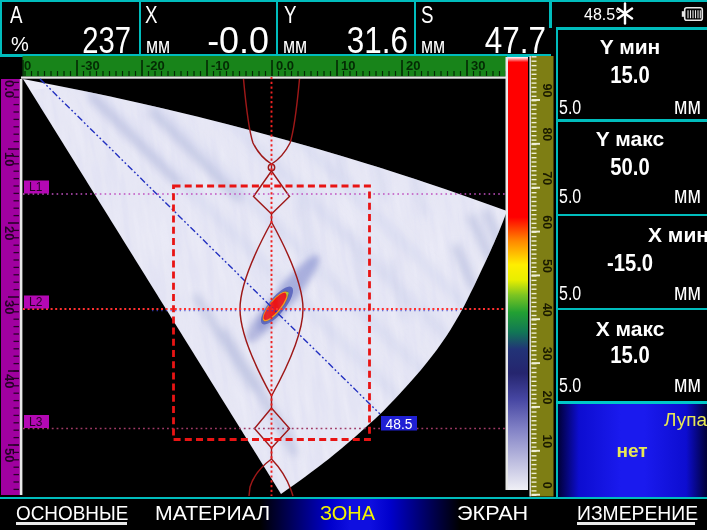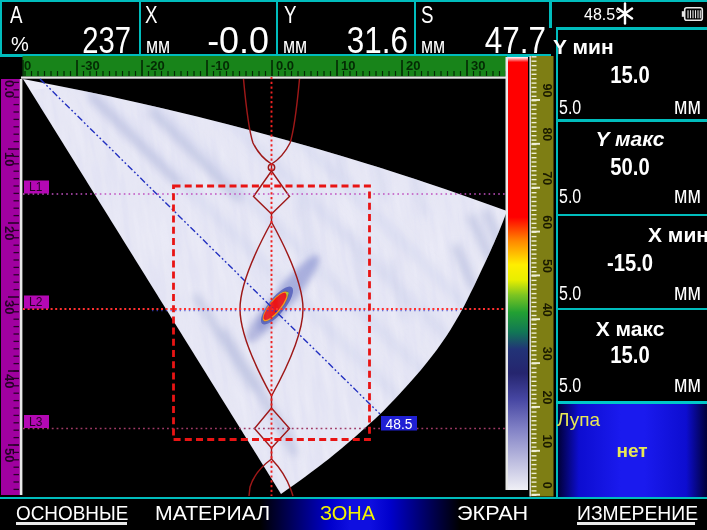--- a/index.html
+++ b/index.html
@@ -57,43 +57,43 @@
   </g>
 </svg>
 
 <div class="abs cyan" style="left:555.6px;top:27px;width:151.4px;height:2.5px;"></div>
 <div class="abs cyan" style="left:555.6px;top:27px;width:2.1px;height:470px;"></div>
 <div class="abs cyan" style="left:555.6px;top:119px;width:151.4px;height:2.5px;"></div>
 <div class="abs cyan" style="left:555.6px;top:213.5px;width:151.4px;height:2.5px;"></div>
 <div class="abs cyan" style="left:555.6px;top:307.5px;width:151.4px;height:2.5px;"></div>
 <div class="abs" style="left:555.6px;top:401px;width:151.4px;height:2.5px;background:#00c8c8;"></div>
 
-<div class="abs wtxt" style="left:553px;top:34.8px;width:154px;text-align:left;font-size:21px;font-weight:bold;">Y мин</div>
+<div class="abs wtxt" style="left:553px;top:34.8px;width:154px;text-align:center;font-size:21px;font-weight:bold;">Y мин</div>
 <div class="abs wtxt" style="left:553px;top:61.5px;width:154px;text-align:center;font-size:23px;font-weight:bold;transform:scaleX(0.88);">15.0</div>
 <div class="abs wtxt" style="left:559px;top:96px;font-size:20px;transform:scaleX(0.8);transform-origin:left;">5.0</div>
 <div class="abs wtxt" style="left:553px;top:93px;width:148px;text-align:right;font-size:23px;transform:scaleX(0.85);transform-origin:right;">мм</div>
 
-<div class="abs wtxt" style="left:553px;top:126.6px;width:154px;text-align:center;font-size:21px;font-weight:bold;font-style:italic;">Y макс</div>
+<div class="abs wtxt" style="left:553px;top:126.6px;width:154px;text-align:center;font-size:21px;font-weight:bold;">Y макс</div>
 <div class="abs wtxt" style="left:553px;top:153.5px;width:154px;text-align:center;font-size:23px;font-weight:bold;transform:scaleX(0.88);">50.0</div>
 <div class="abs wtxt" style="left:559px;top:185px;font-size:20px;transform:scaleX(0.8);transform-origin:left;">5.0</div>
 <div class="abs wtxt" style="left:553px;top:182px;width:148px;text-align:right;font-size:23px;transform:scaleX(0.85);transform-origin:right;">мм</div>
 
 <div class="abs wtxt" style="left:553px;top:222.6px;width:156px;text-align:right;font-size:21px;font-weight:bold;">X мин</div>
 <div class="abs wtxt" style="left:553px;top:249.5px;width:154px;text-align:center;font-size:23px;font-weight:bold;transform:scaleX(0.88);">-15.0</div>
 <div class="abs wtxt" style="left:559px;top:282px;font-size:20px;transform:scaleX(0.8);transform-origin:left;">5.0</div>
 <div class="abs wtxt" style="left:553px;top:279px;width:148px;text-align:right;font-size:23px;transform:scaleX(0.85);transform-origin:right;">мм</div>
 
 <div class="abs wtxt" style="left:553px;top:316.6px;width:154px;text-align:center;font-size:21px;font-weight:bold;">X макс</div>
 <div class="abs wtxt" style="left:553px;top:341.5px;width:154px;text-align:center;font-size:23px;font-weight:bold;transform:scaleX(0.88);">15.0</div>
 <div class="abs wtxt" style="left:559px;top:374px;font-size:20px;transform:scaleX(0.8);transform-origin:left;">5.0</div>
 <div class="abs wtxt" style="left:553px;top:371px;width:148px;text-align:right;font-size:23px;transform:scaleX(0.85);transform-origin:right;">мм</div>
 
 <div class="abs" style="left:557.5px;top:403.5px;width:149.5px;height:93px;
   background:linear-gradient(90deg,#000038 0%,#0d0dd0 14%,#1a1aee 42%,#1a1aee 58%,#0d0dd0 86%,#000038 100%);"></div>
-<div class="abs" style="left:557px;top:408.6px;width:150px;text-align:left;font-size:19px;color:#e8e855;">Лупа</div>
+<div class="abs" style="left:557px;top:408.6px;width:150px;text-align:right;font-size:19px;color:#e8e855;">Лупа</div>
 <div class="abs" style="left:557px;top:440.2px;width:150px;text-align:center;font-size:19px;color:#e8e855;font-weight:bold;">нет</div>
 
 <div class="abs cyan" style="left:0;top:496.5px;width:707px;height:2.5px;"></div>
 <div class="abs" style="left:260px;top:499px;width:200px;height:31px;
   background:linear-gradient(90deg,#000000 0%,#0000cc 35%,#0f0fe0 45%,#0f0fe0 55%,#0000cc 65%,#000000 100%);"></div>
 <div class="abs wtxt" style="left:16px;top:501.3px;font-size:21px;transform:scaleX(0.90);transform-origin:left;">ОСНОВНЫЕ</div>
 <div class="abs" style="left:16px;top:522.3px;width:111px;height:2.4px;background:#e8e8e8;"></div>
 <div class="abs wtxt" style="left:155px;top:501.3px;font-size:21px;transform:scaleX(1.01);transform-origin:left;">МАТЕРИАЛ</div>
 <div class="abs" style="left:320px;top:501.3px;font-size:21px;color:#f4f400;transform:scaleX(0.95);transform-origin:left;">ЗОНА</div>
 <div class="abs wtxt" style="left:457px;top:501.3px;font-size:21px;transform:scaleX(1.03);transform-origin:left;">ЭКРАН</div>

